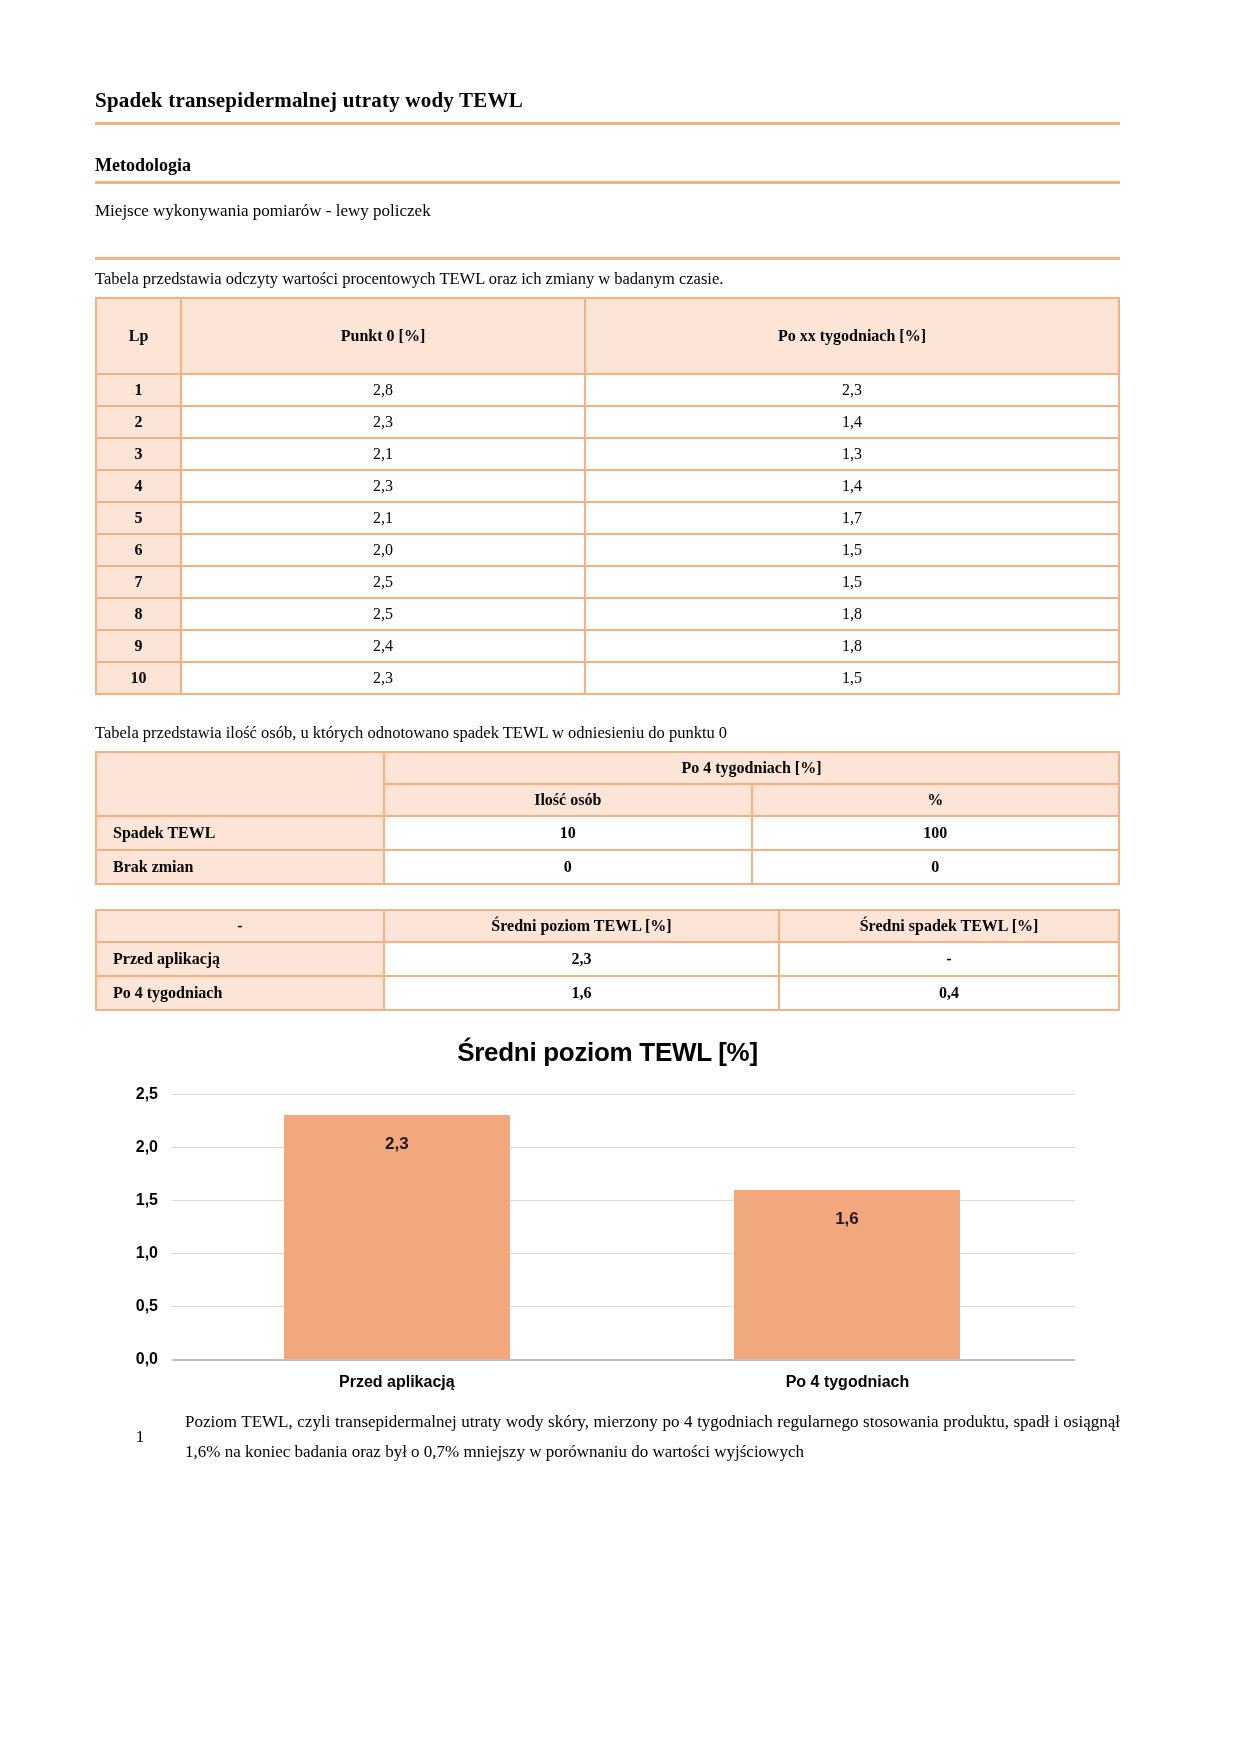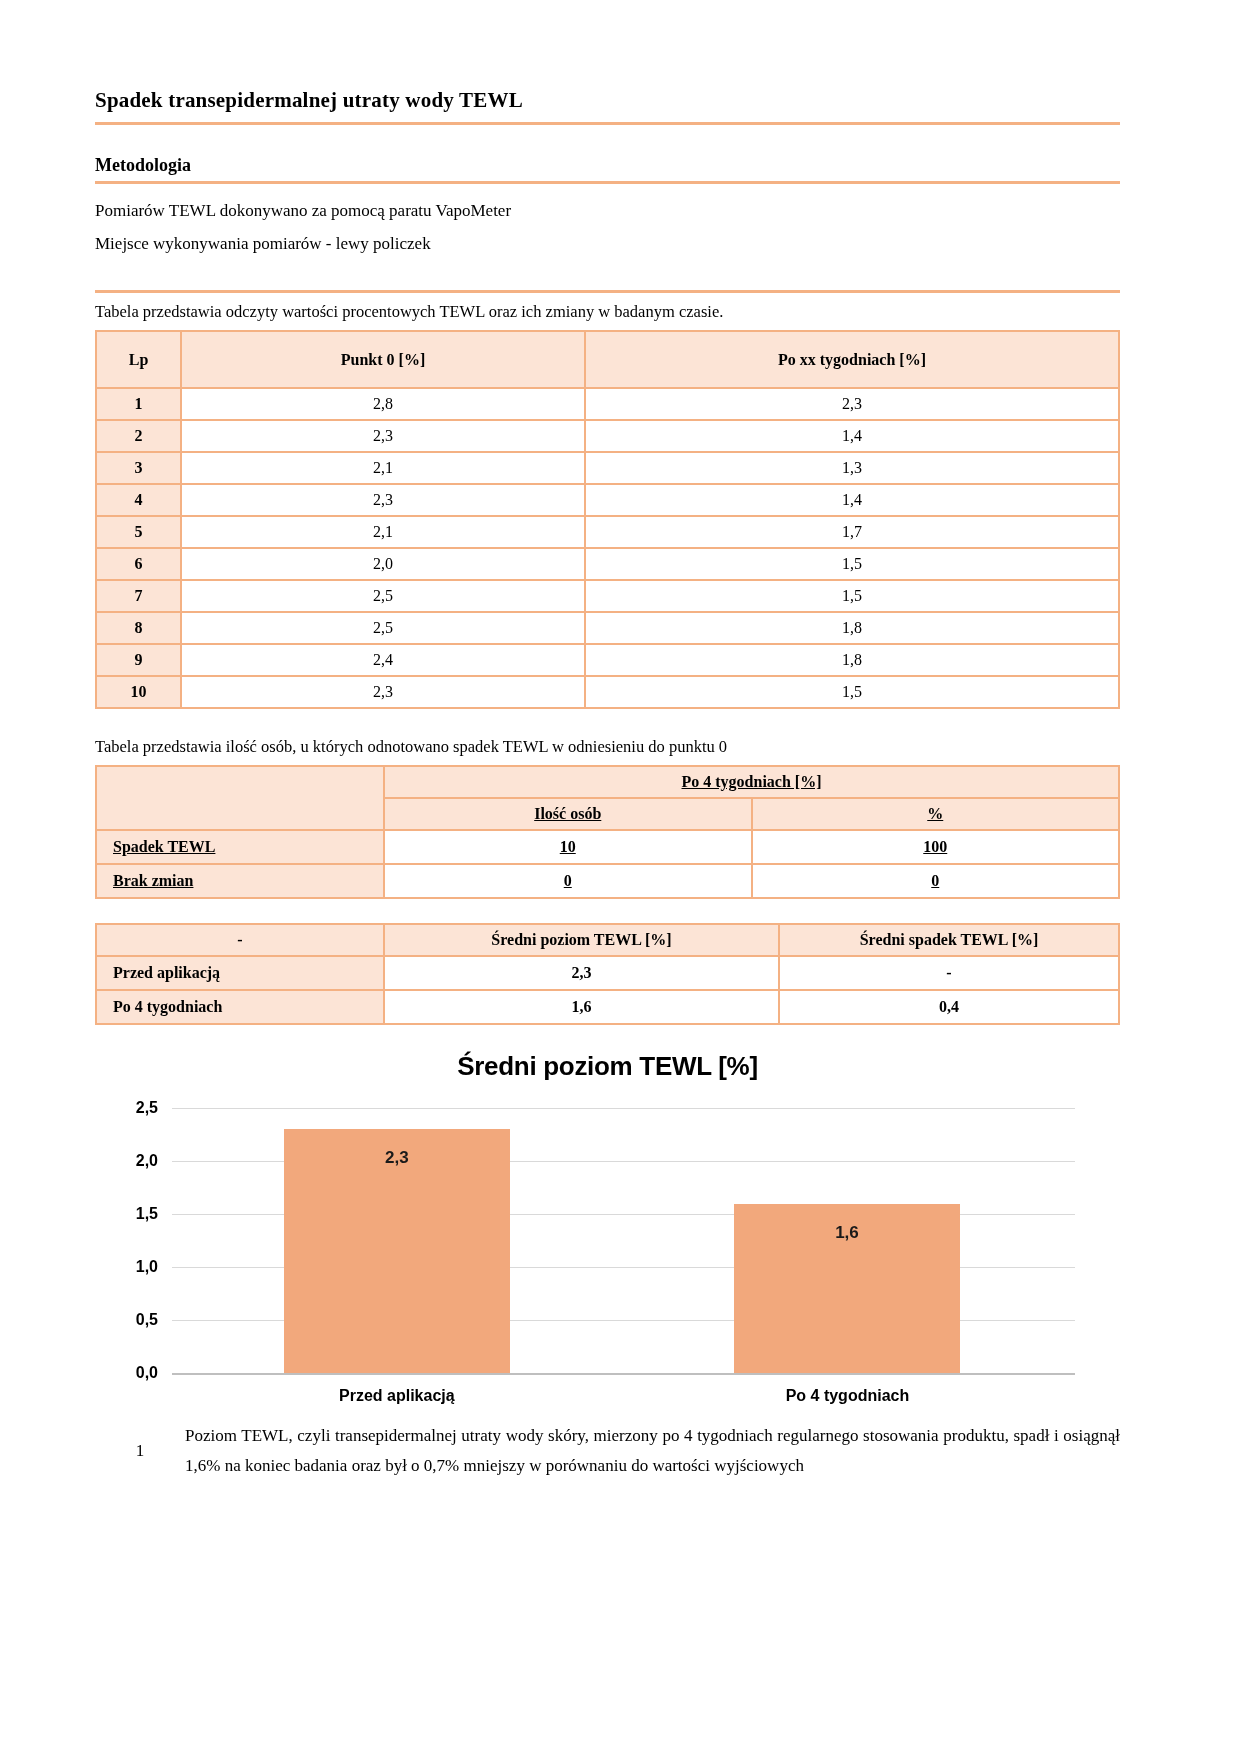--- a/index.html
+++ b/index.html
@@ -23,26 +23,26 @@
 
   .rule{border:none;border-top:3px solid #F4B183;margin:30px 0 0 0;}
   .caption{font-size:16.5px;margin:9px 0 8px 0;}
   .caption2{font-size:16.5px;margin:28px 0 8px 0;}
 
   
   table{border-collapse:collapse;width:1025px;table-layout:fixed;}
   table, th, td{border:2px solid #F4B183;}
   th,td{font-size:16px;text-align:center;vertical-align:middle;padding:0 4px;box-sizing:border-box;}
   .peach{background:#FCE4D6;}
-  .t1 th{height:57px;font-weight:bold;}
+  .t1 th{height:76px;font-weight:bold;}
   .t1 td{height:32px;}
   .t1 .c-lp{width:85px;font-weight:bold;}
   .t1 .c-p0{width:404px;}
   .row-label{text-align:left;padding-left:16px;font-weight:bold;}
-  .t2{margin-top:0;text-decoration:underline;}
+  .t2{margin-top:0;}
   .t2 th{height:32px;font-weight:bold;}
   .t2 td{height:34px;font-weight:bold;}
   .t2 .c-lab{width:288px;}
   .t2 .c-il{width:395px;}
   .t3{margin-top:24px;}
   .t3 th{height:32px;font-weight:bold;}
   .t3 td{height:34px;font-weight:bold;}
   .t3 .c-lab{width:288px;}
   .t3 .c-mid{width:395px;}
   .val-dash{font-weight:normal;}
@@ -67,21 +67,20 @@
   .result-text{flex:1;font-size:17px;line-height:1.75;text-align:justify;margin:0;}
 </style>
 </head>
 <body>
 
 <div class="page">
 
   <h1 class="doc-title">Spadek transepidermalnej utraty wody TEWL</h1>
 
   <h2 class="sec-heading">Metodologia</h2>
-  <p class="body-line">Pomiarów TEWL dokonywano za pomocą paratu VapoMeter</p>
   <p class="body-line">Miejsce wykonywania pomiarów - lewy policzek</p>
 
   <hr class="rule">
   <p class="caption">Tabela przedstawia odczyty wartości procentowych TEWL oraz ich zmiany w badanym czasie.</p>
 
   <table class="t1">
     <tbody>
         <tr>
       <th class="peach c-lp">Lp</th>
       <th class="peach c-p0">Punkt 0 [%]</th>

